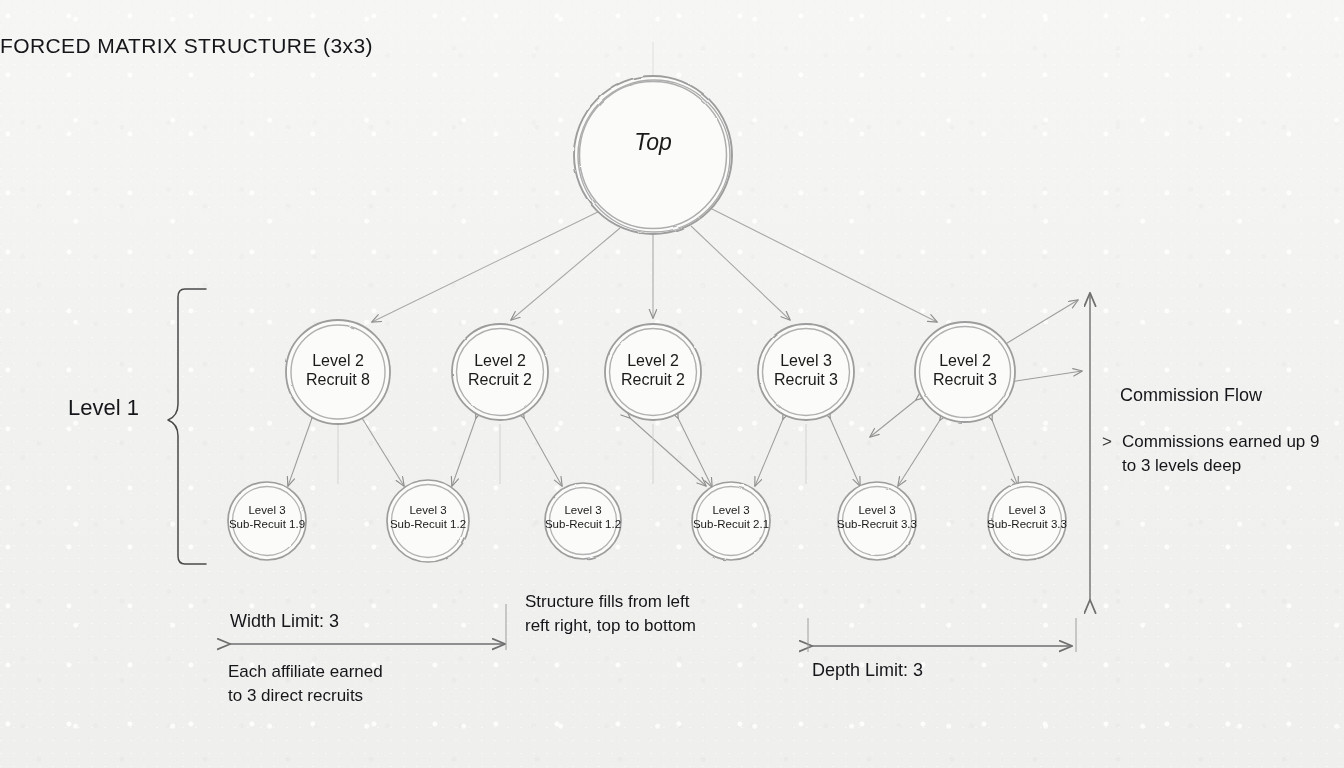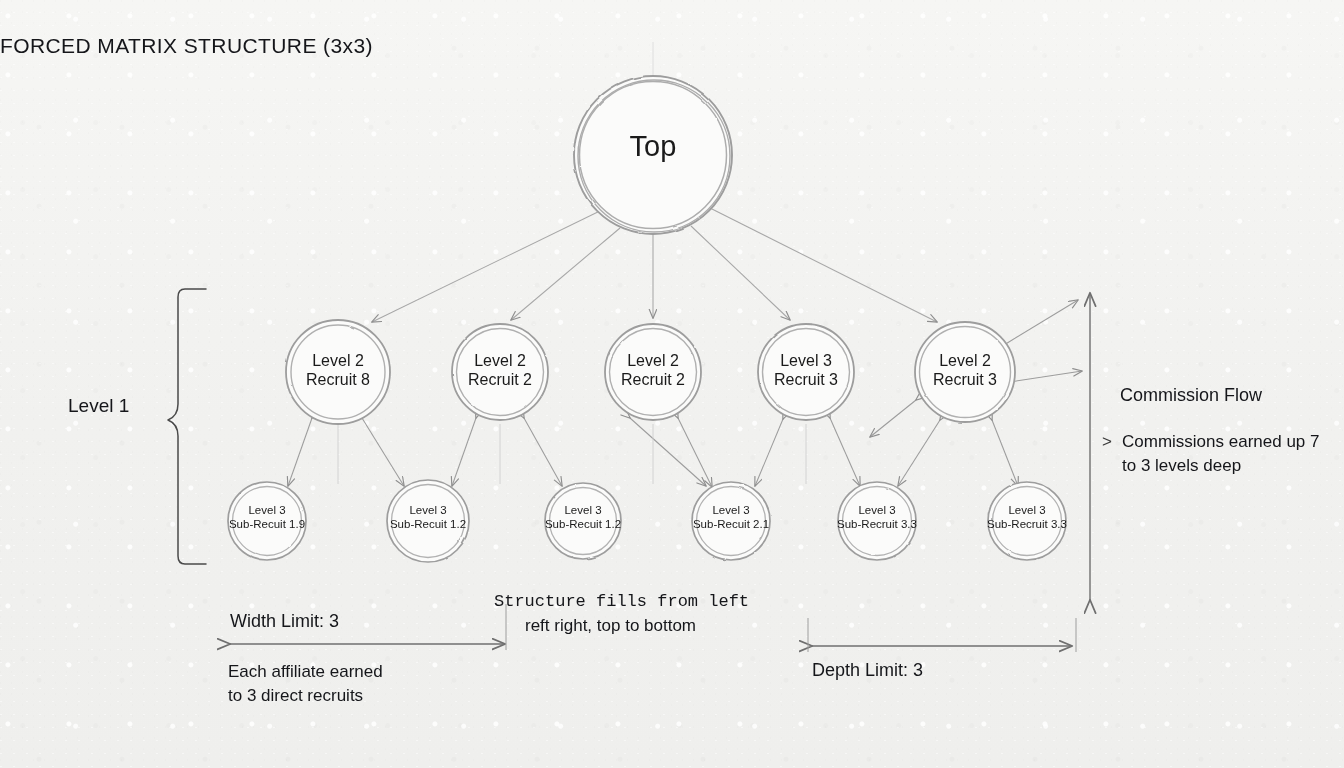--- a/index.html
+++ b/index.html
@@ -39,31 +39,31 @@
     pointer-events: none;
   }
   .nodeLabel {
     position: absolute;
     text-align: center;
     color: #1a1a1a;
     line-height: 1.18;
     pointer-events: none;
     white-space: nowrap;
   }
-  .lbl-top     { font-size: 29px; }
+  .lbl-top     { font-size: 23px; font-style: italic; }
   .lbl-mid     { font-size: 16px; }
   .lbl-leaf    { font-size: 11.5px; }
   .txt {
     position: absolute;
     color: #15161a;
     line-height: 1.3;
     white-space: nowrap;
   }
   .t-title   { font-size: 21px; letter-spacing: 0.4px; }
-  .t-level1  { font-size: 19px; }
+  .t-level1  { font-size: 22px; }
   .t-bold    { font-size: 18px; font-weight: normal; }
   .t-body    { font-size: 17px; }
   .t-center  { text-align: left; }
   .hit {
     position: absolute;
     border-radius: 50%;
   }
 </style>
 </head>
 <body>
@@ -261,23 +261,23 @@
 <div class="hit" style="left:988px; top:482px; width:78px; height:78px;"></div>
 <div class="nodeLabel lbl-leaf" style="left:955px; top:504px; width:144px;">
   <div>Level 3</div>
   <div>Sub-Recruit 3.3</div>
 </div>
 
 <div class="txt t-level1" style="left:68px; top:394px;">Level 1</div>
 
 <div class="txt t-bold" style="left:1120px; top:384px;">Commission Flow</div>
 <div class="txt t-body" style="left:1102px; top:431px; color:#3a3a3a;">&gt;</div>
-<div class="txt t-body" style="left:1122px; top:431px;">Commissions earned up 7</div>
+<div class="txt t-body" style="left:1122px; top:431px;">Commissions earned up 9</div>
 <div class="txt t-body" style="left:1122px; top:455px;">to 3 levels deep</div>
 
 <div class="txt t-bold t-center" style="left:230px; top:610px; width:276px;">Width Limit: 3</div>
 <div class="txt t-body t-center" style="left:228px; top:661px; width:280px;">Each affiliate earned</div>
 <div class="txt t-body t-center" style="left:228px; top:685px; width:280px;">to 3 direct recruits</div>
 
-<div class="txt t-body t-center" style="left:494px; top:591px; width:260px;font-family:Liberation Mono, monospace;">Structure fills from left</div>
+<div class="txt t-body t-center" style="left:525px; top:591px; width:260px;">Structure fills from left</div>
 <div class="txt t-body t-center" style="left:525px; top:615px; width:260px;">reft right, top to bottom</div>
 
 <div class="txt t-bold t-center" style="left:812px; top:659px; width:262px;">Depth Limit: 3</div>
 
 </body></html>

